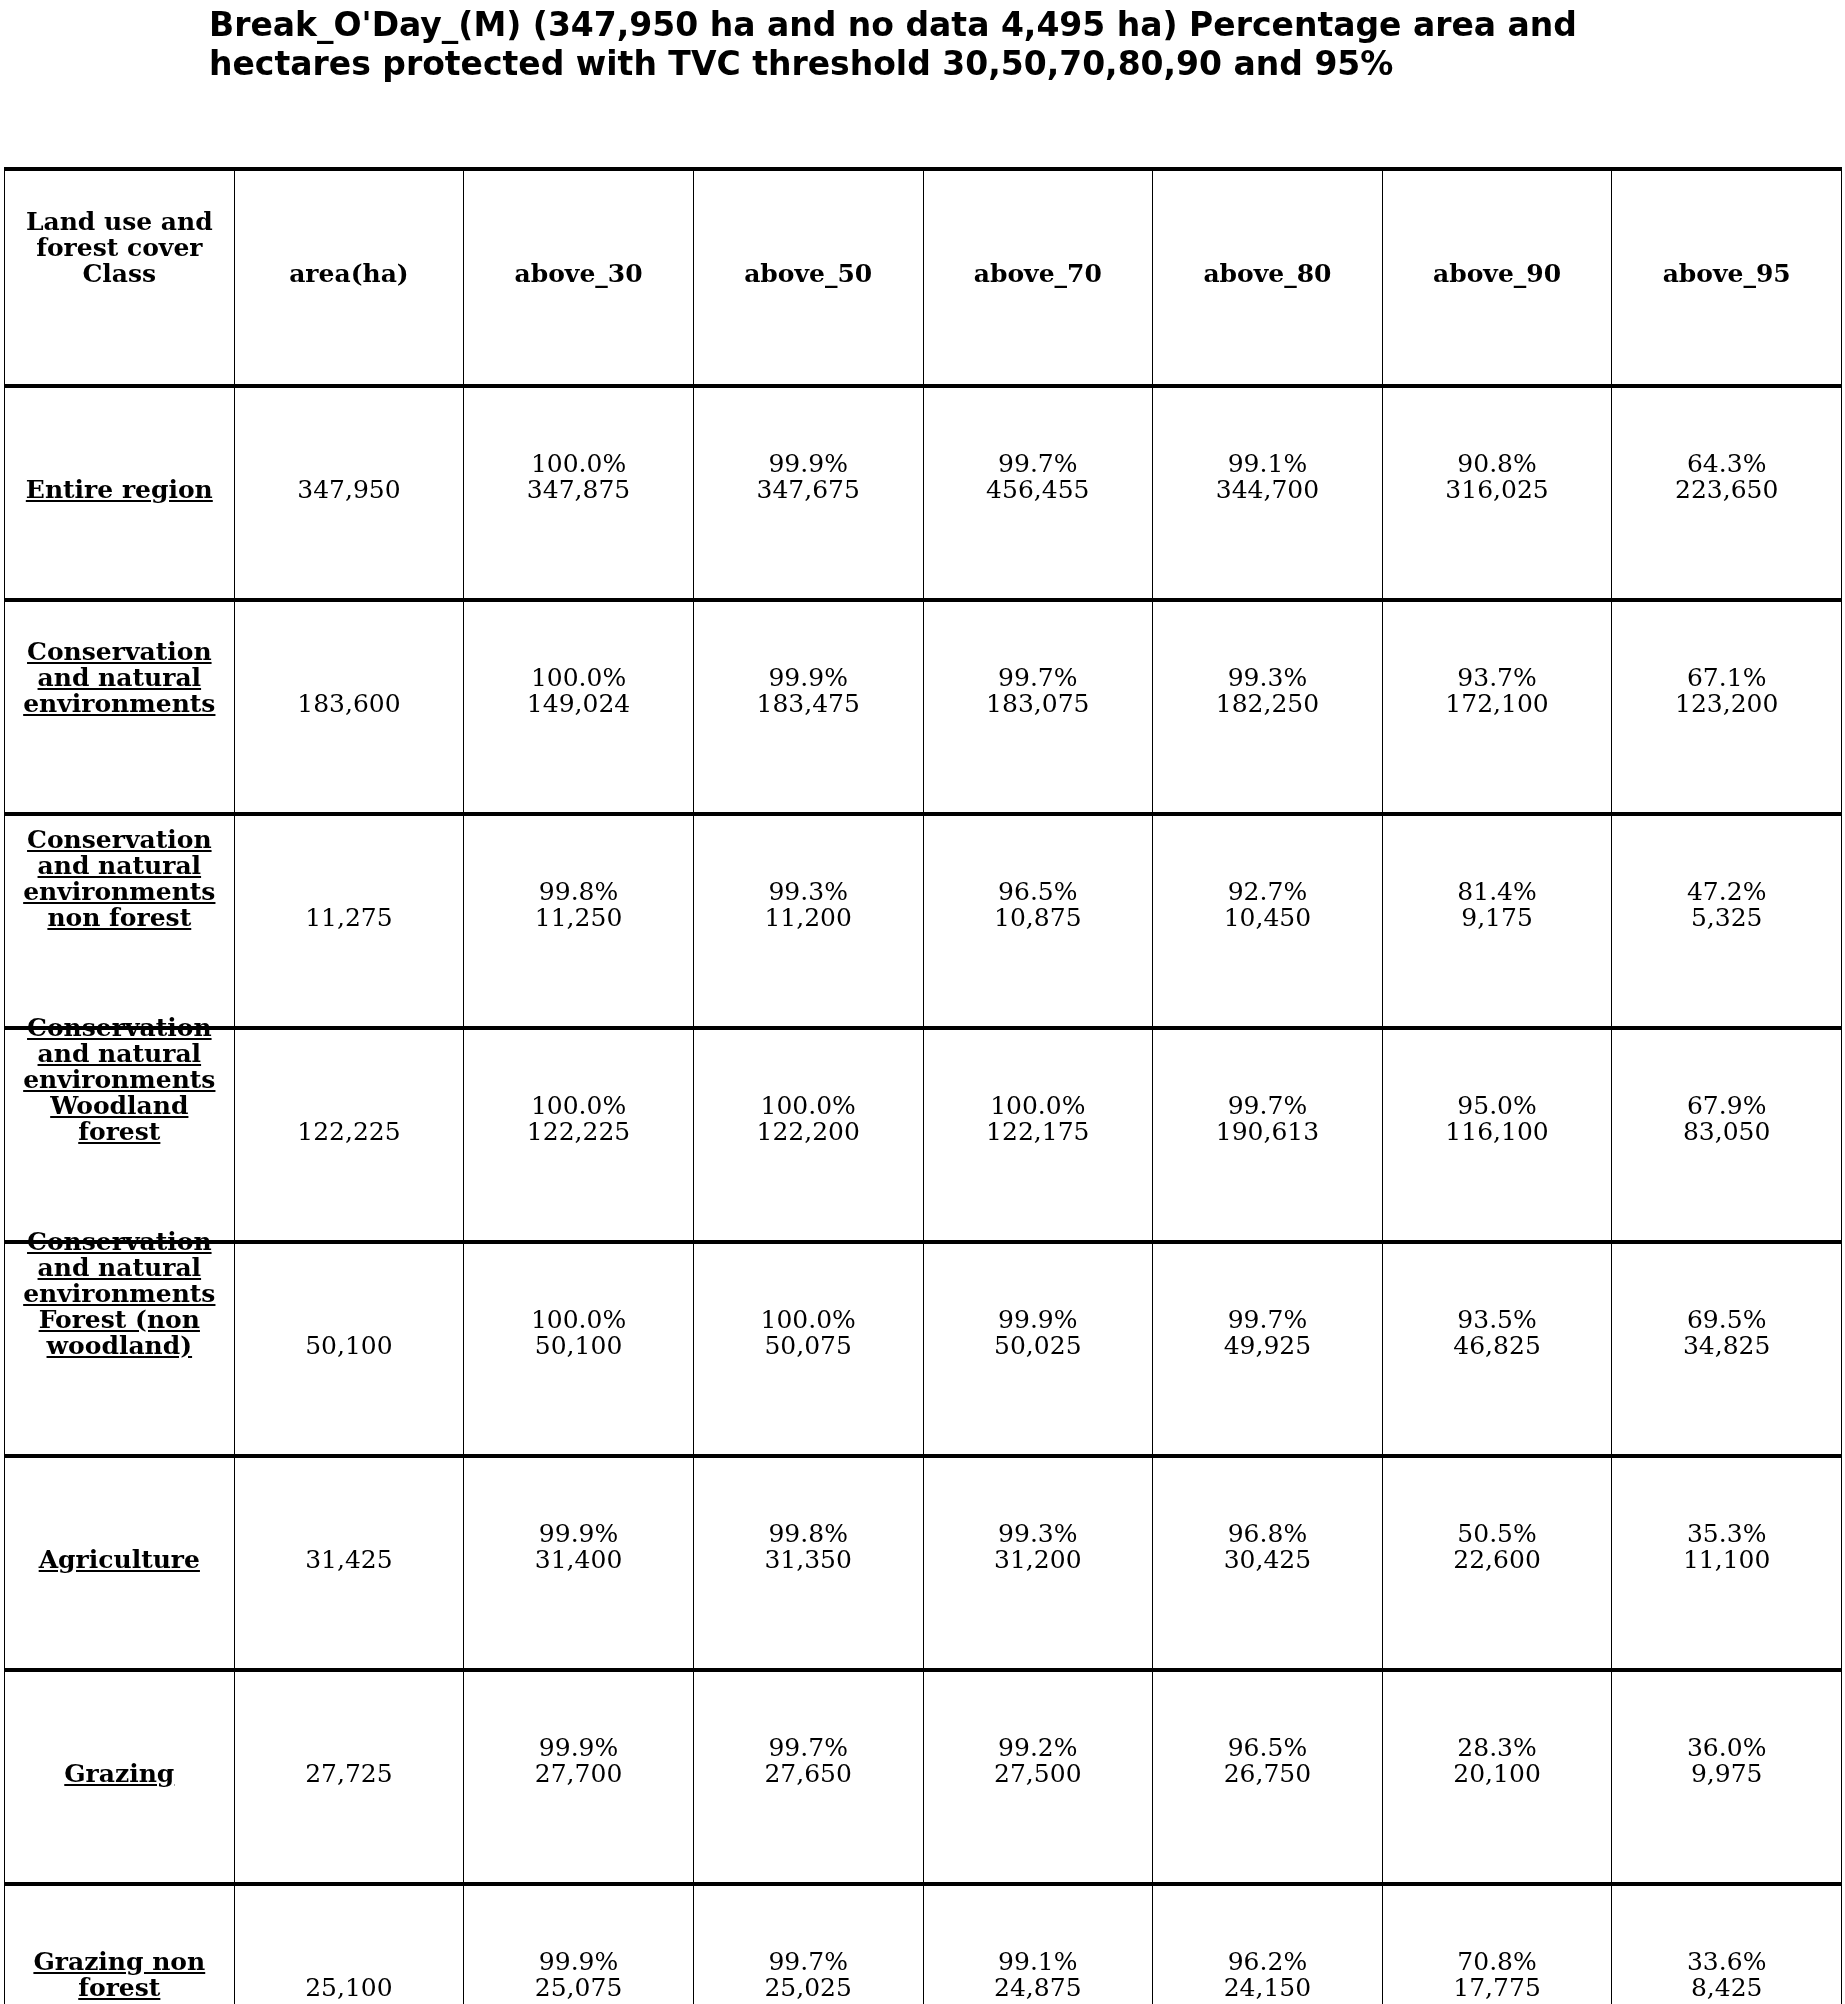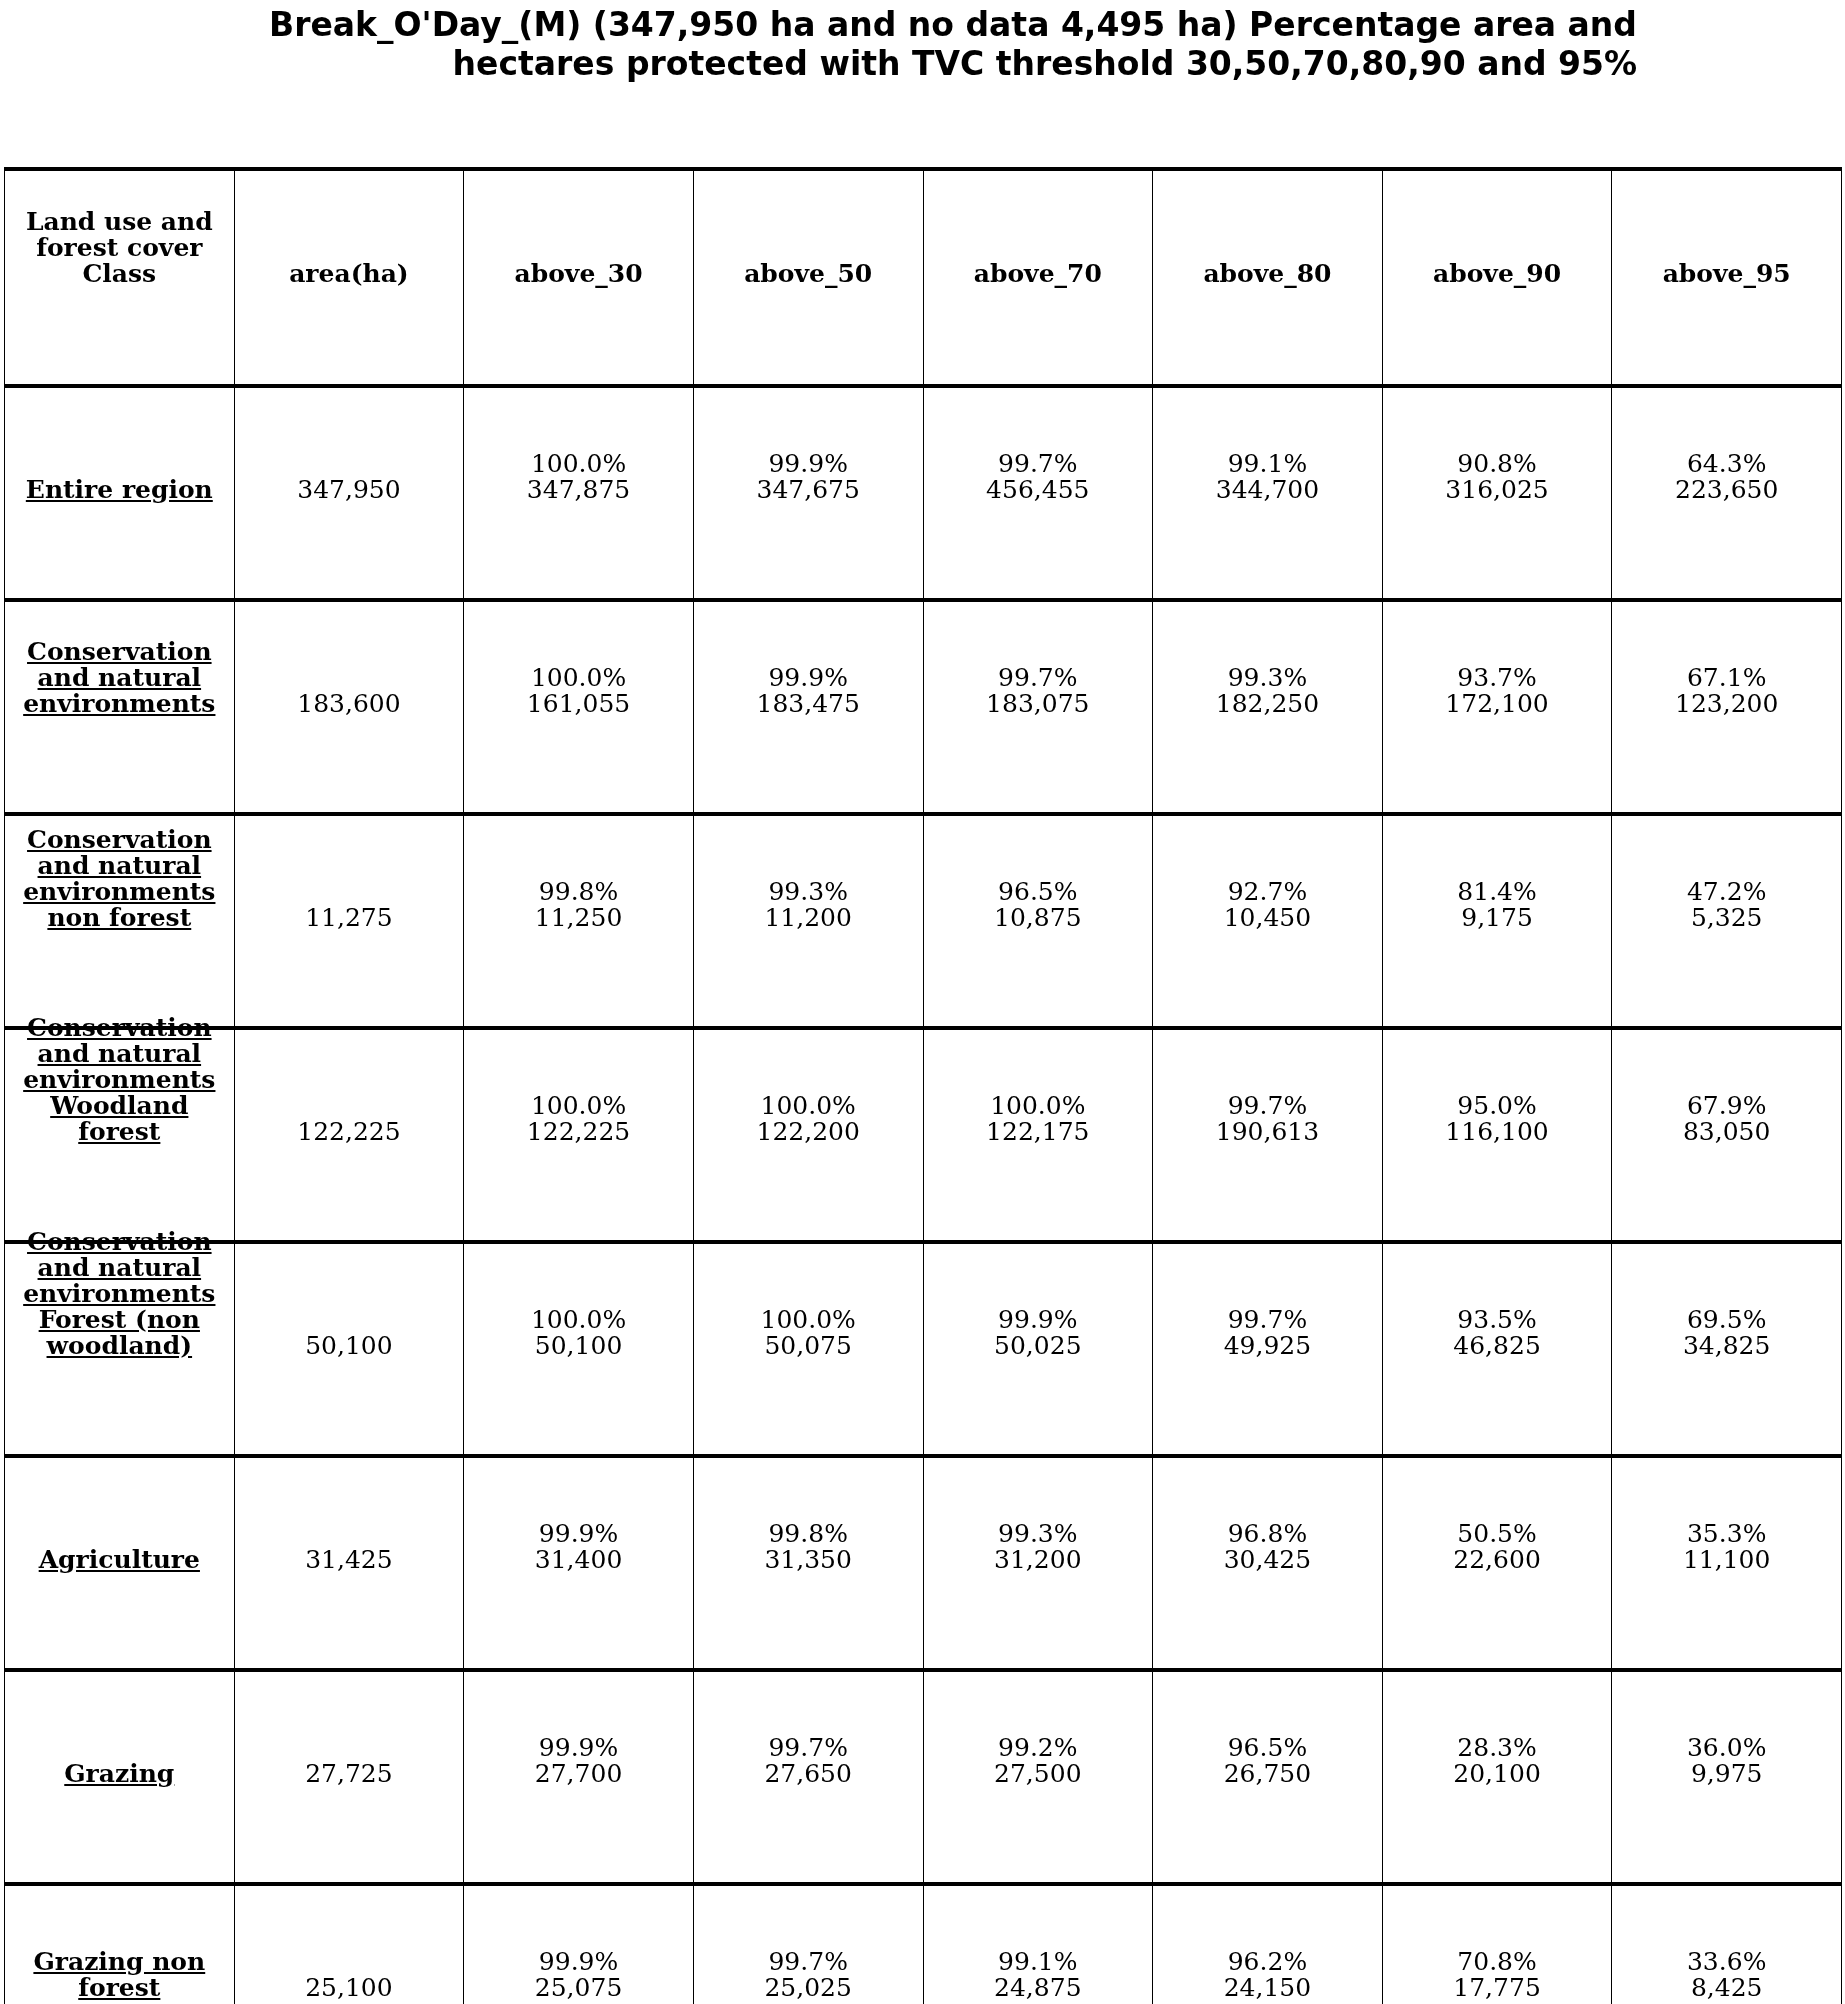--- a/index.html
+++ b/index.html
@@ -2,21 +2,21 @@
 <html style="font-size:6.4px"><head>
 <meta charset="utf-8">
 <style>
   html,body{margin:0;padding:0;background:#fff;}
   body{position:relative;width:1846px;height:2533px;font-family:"DejaVu Sans",sans-serif;overflow:hidden;}
 
   
   .title{
     margin:5.6px auto 0 auto;
     max-width:1428px;
-    text-align:right;
+    text-align:left;
     font-family:"DejaVu Sans","Liberation Sans",sans-serif;
     font-weight:bold;
     font-size:33px;
     line-height:1.18;
     color:#000;
   }
 
   
   .tablewrap{position:absolute;left:4px;top:167px;}
   table.main{
@@ -131,21 +131,21 @@
         <tr>
           <td class="lbl">
             <div class="cb">Conservation and natural environments</div>
           </td>
           <td>
             <div class="cb">183,600</div>
           </td>
           <td>
             <div class="cb">
               <span class="pct">100.0%</span>
-              <span class="num">161,055</span>
+              <span class="num">149,024</span>
             </div>
           </td>
           <td>
             <div class="cb">
               <span class="pct">99.9%</span>
               <span class="num">183,475</span>
             </div>
           </td>
           <td>
             <div class="cb">

